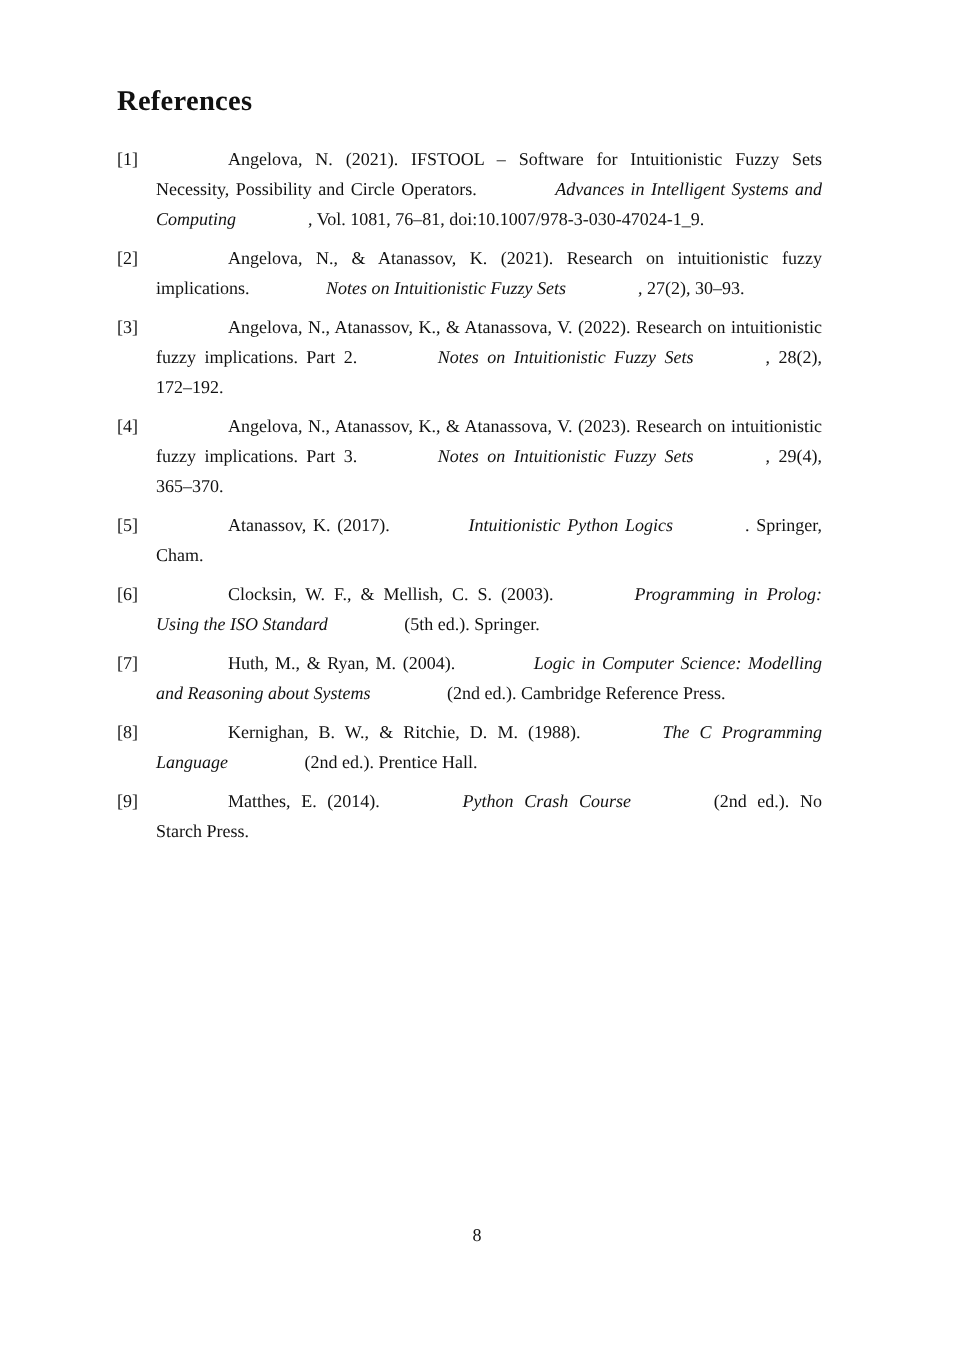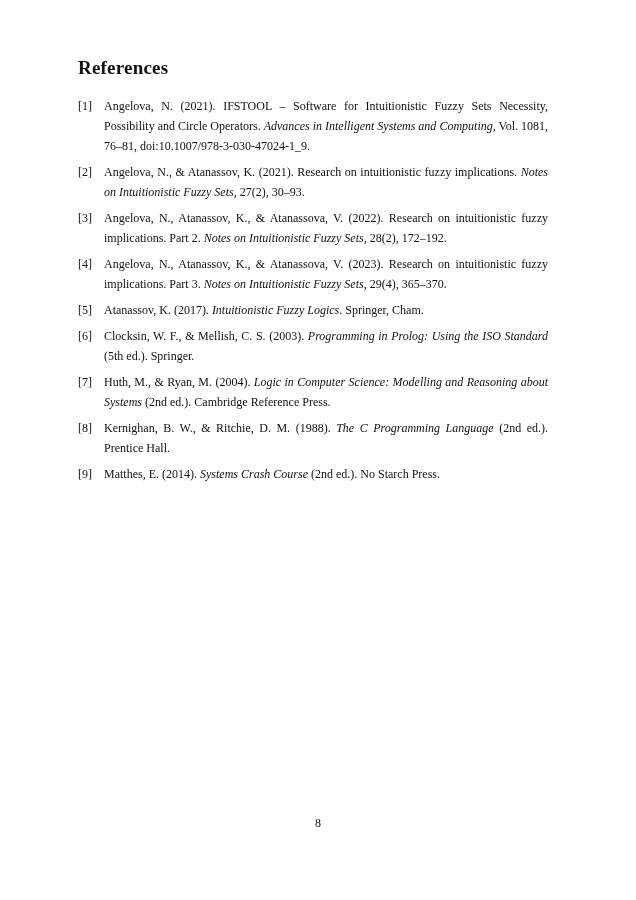--- a/index.html
+++ b/index.html
@@ -38,21 +38,21 @@
     line-height: 20px;
   }
   .ref-label {
     flex: 0 0 26px;
     width: 26px;
   }
   .ref-text {
     flex: 1 1 auto;
     text-align: justify;
   }
-  .seg { font-style: normal; }
+  .seg { font-style: normal; margin-left: 48px; }
   .seg.italic { font-style: italic; }
   .page-number {
     position: absolute;
     left: 0;
     top: 816px;
     width: 636px;
     text-align: center;
     font-size: 12px;
     line-height: 14px;
   }
@@ -75,34 +75,34 @@
       <li class="ref-item">
         <span class="ref-label">[3]</span>
         <span class="ref-text"><span class="seg">Angelova, N., Atanassov, K., &amp; Atanassova, V. (2022). Research on intuitionistic fuzzy implications. Part 2. </span><span class="seg italic">Notes on Intuitionistic Fuzzy Sets</span><span class="seg">, 28(2), 172–192.</span></span>
       </li>
       <li class="ref-item">
         <span class="ref-label">[4]</span>
         <span class="ref-text"><span class="seg">Angelova, N., Atanassov, K., &amp; Atanassova, V. (2023). Research on intuitionistic fuzzy implications. Part 3. </span><span class="seg italic">Notes on Intuitionistic Fuzzy Sets</span><span class="seg">, 29(4), 365–370.</span></span>
       </li>
       <li class="ref-item">
         <span class="ref-label">[5]</span>
-        <span class="ref-text"><span class="seg">Atanassov, K. (2017). </span><span class="seg italic">Intuitionistic Fuzzy Logics</span><span class="seg">. Springer, Cham.</span></span>
+        <span class="ref-text"><span class="seg">Atanassov, K. (2017). </span><span class="seg italic">Intuitionistic Python Logics</span><span class="seg">. Springer, Cham.</span></span>
       </li>
       <li class="ref-item">
         <span class="ref-label">[6]</span>
         <span class="ref-text"><span class="seg">Clocksin, W. F., &amp; Mellish, C. S. (2003). </span><span class="seg italic">Programming in Prolog: Using the ISO Standard</span><span class="seg"> (5th ed.). Springer.</span></span>
       </li>
       <li class="ref-item">
         <span class="ref-label">[7]</span>
         <span class="ref-text"><span class="seg">Huth, M., &amp; Ryan, M. (2004). </span><span class="seg italic">Logic in Computer Science: Modelling and Reasoning about Systems</span><span class="seg"> (2nd ed.). Cambridge Reference Press.</span></span>
       </li>
       <li class="ref-item">
         <span class="ref-label">[8]</span>
         <span class="ref-text"><span class="seg">Kernighan, B. W., &amp; Ritchie, D. M. (1988). </span><span class="seg italic">The C Programming Language</span><span class="seg"> (2nd ed.). Prentice Hall.</span></span>
       </li>
       <li class="ref-item">
         <span class="ref-label">[9]</span>
-        <span class="ref-text"><span class="seg">Matthes, E. (2014). </span><span class="seg italic">Systems Crash Course</span><span class="seg"> (2nd ed.). No Starch Press.</span></span>
+        <span class="ref-text"><span class="seg">Matthes, E. (2014). </span><span class="seg italic">Python Crash Course</span><span class="seg"> (2nd ed.). No Starch Press.</span></span>
       </li>
     </ol>
 
   <div class="page-number">8</div>
 </div>
 
 </body></html>

